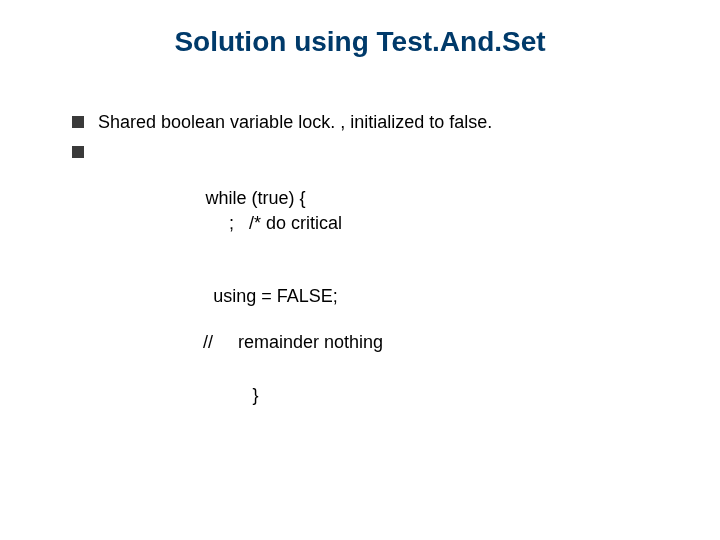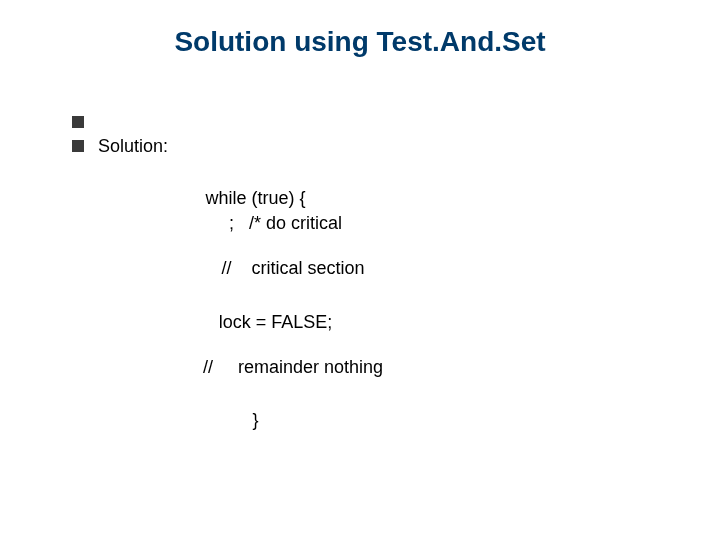--- a/index.html
+++ b/index.html
@@ -71,33 +71,32 @@
 </head>
 <body>
 
 <div class="slide">
 
   <div class="title">Solution using Test.And.Set</div>
 
   <div class="bullets">
     <div class="bullet-row">
       <div class="sq"></div>
+      <div>Shared boolean variable lock. , initialized to false.</div>
     </div>
     <div class="bullet-row">
       <div class="sq"></div>
-      <div>Solution:</div>
     </div>
   </div>
 
   <div class="code-block">
     <p class="code-line">while (true) {</p>
     <p class="code-line">            ;   /* do critical</p>
     <div class="gap"></div>
-    <p class="code-line">               //    critical section</p>
     <div class="big-gap"></div>
-    <p class="code-line">        lock = FALSE;</p>
+    <p class="code-line">        using = FALSE;</p>
     <div class="gap"></div>
     <p class="code-line">               //     remainder nothing</p>
     <div class="big-gap"></div>
     <p class="code-line">}</p>
   </div>
 
 </div>
 
 </body></html>

